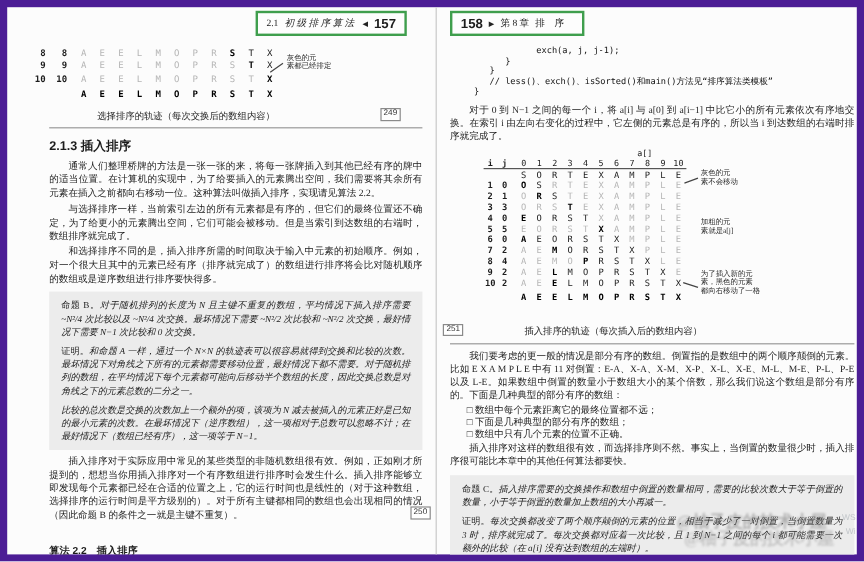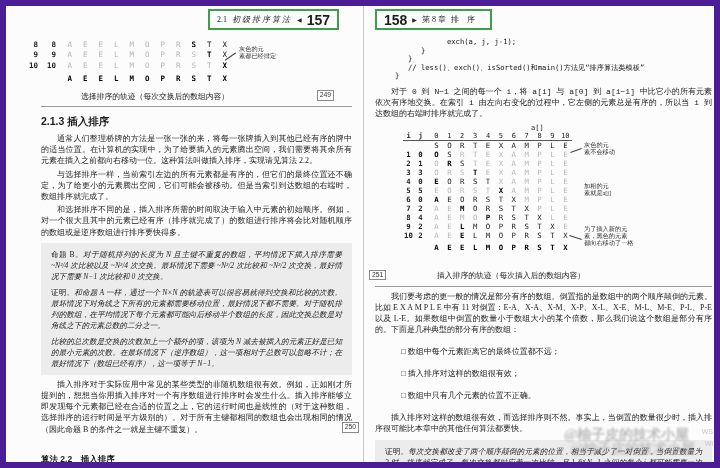--- a/index.html
+++ b/index.html
@@ -9,21 +9,21 @@
   .page{position:absolute;top:0;height:468px;box-sizing:border-box;}
   .page.left{left:0;width:357px;padding:3px 11px 0 35px;}
   .page.right{left:357px;width:363px;padding:3px 14px 0 11px;border-left:1px solid #c9c9c9;}
 
   
   .hdr-row{display:flex;}
   .hdr-row.r{justify-content:flex-end;margin-right:13px;}
   .hdrbox{display:inline-flex;align-items:center;gap:5px;border:2px solid #3f9e4d;
           padding:1px 7px;height:15px;font-size:8px;white-space:nowrap;background:#fdfdfd;}
   .hdrbox .tt{letter-spacing:2px;font-style:italic;}
-  .hdrbox .pg{font-family:"Liberation Sans",sans-serif;font-weight:bold;font-size:14px;}
+  .hdrbox .pg{font-family:"Liberation Sans",sans-serif;font-weight:bold;font-size:11px;}
   .hdrbox .arr{font-size:6px;color:#222;}
   .hdrbox .sp{letter-spacing:8px;}
 
   
   .fig{position:relative;}
   .sel-fig{margin:9px 0 0 -15px;height:49px;}
   .ins-fig{margin:4px 0 0 28px;height:144px;}
   .trow{display:flex;align-items:center;font-family:"DejaVu Sans Mono",monospace;}
   .sel-fig .trow{height:10.5px;font-size:7.5px;}
   .ins-fig .trow{height:9px;font-size:7.3px;}
@@ -59,21 +59,21 @@
   .propbox p.last{margin-bottom:0;}
   .plabel{font-style:normal;font-weight:normal;}
 
   .alg-head{font-family:"Liberation Sans",sans-serif;font-weight:bold;font-size:8.5px;
             border-bottom:1px solid #555;padding:2px 0 3px 0;margin-top:17px;}
   pre.code{font-family:"DejaVu Sans Mono",monospace;font-size:7.2px;line-height:8.2px;
            margin:5px 0 0 12px;white-space:pre;color:#111;}
   .page.right pre.code{margin:8px 0 0 20px;line-height:8.6px;}
 
   .bullets{margin:1px 0 2px 14px;}
-  .bullets p{font-size:8px;line-height:9.6px;margin:12px;}
+  .bullets p{font-size:8px;line-height:9.6px;margin:0;}
 
   .cap-row.ins .mref{position:absolute;left:-6px;top:0;}
   .cap-row.ins .caption{margin-left:62px;}
 
   
   .wm{position:absolute;right:0;bottom:2px;width:150px;height:34px;pointer-events:none;}
   .wm-big{position:absolute;left:0;top:0;font-size:14px;white-space:nowrap;
           color:rgba(105,105,105,0.45);filter:blur(1.1px);font-weight:bold;}
   .wm-big.l2{top:14px;left:6px;color:rgba(120,120,120,0.35);}
   .wm-edge{position:absolute;right:1px;font-family:"Liberation Sans",sans-serif;
@@ -213,21 +213,21 @@
         <span class="sp">排序</span>
       </span>
     </div>
 
     <pre class="code">            exch(a, j, j-1);
       }
    }
    // less()、exch()、isSorted()和main()方法见“排序算法类模板”
 }</pre>
 
-    <p class="body" style="margin-top:5px;font-family:Liberation Mono, monospace;">对于 0 到 N−1 之间的每一个 i，将 a[i] 与 a[0] 到 a[i−1] 中比它小的所有元素依次有序地交换。在索引 i 由左向右变化的过程中，它左侧的元素总是有序的，所以当 i 到达数组的右端时排序就完成了。</p>
+    <p class="body" style="margin-top:5px;">对于 0 到 N−1 之间的每一个 i，将 a[i] 与 a[0] 到 a[i−1] 中比它小的所有元素依次有序地交换。在索引 i 由左向右变化的过程中，它左侧的元素总是有序的，所以当 i 到达数组的右端时排序就完成了。</p>
 
     <div class="fig ins-fig">
       <div class="alabel">a[]</div>
       <div id="insTrace">
           <div class="trow hdr">
             <span class="ci">i</span>
             <span class="cj">j</span>
             <span class="cell">0</span>
             <span class="cell">1</span>
             <span class="cell">2</span>
@@ -445,27 +445,28 @@
       <div class="mref">251</div>
       <div class="caption">插入排序的轨迹（每次插入后的数组内容）</div>
     </div>
 
     <hr class="rule">
 
     <p class="body" style="margin-top:4px;">我们要考虑的更一般的情况是部分有序的数组。倒置指的是数组中的两个顺序颠倒的元素。比如 E X A M P L E 中有 11 对倒置：E-A、X-A、X-M、X-P、X-L、X-E、M-L、M-E、P-L、P-E 以及 L-E。如果数组中倒置的数量小于数组大小的某个倍数，那么我们说这个数组是部分有序的。下面是几种典型的部分有序的数组：</p>
 
     <div class="bullets">
       <p>□ 数组中每个元素距离它的最终位置都不远；</p>
-      <p>□ 插入排序对这样的数组很有效；</p>
+      <p>□ 下面是几种典型的部分有序的数组；</p>
       <p>□ 数组中只有几个元素的位置不正确。</p>
     </div>
 
     <p class="body">插入排序对这样的数组很有效，而选择排序则不然。事实上，当倒置的数量很少时，插入排序很可能比本章中的其他任何算法都要快。</p>
 
     <div class="propbox">
+      <p><b class="plabel">命题 C。</b><span>插入排序需要的交换操作和数组中倒置的数量相同，需要的比较次数大于等于倒置的数量，小于等于倒置的数量加上数组的大小再减一。</span></p>
       <p class="last"><b class="plabel">证明。</b><span>每次交换都改变了两个顺序颠倒的元素的位置，相当于减少了一对倒置，当倒置数量为 3 时，排序就完成了。每次交换都对应着一次比较，且 1 到 N−1 之间的每个 i 都可能需要一次额外的比较（在 a[i] 没有达到数组的左端时）。</span></p>
     </div>
 
     <p class="body">要大幅提高插入排序的速度并不难，只需要在内循环中将较大的元素都向右移动而不总是交换两个元素（这样访问数组的次数就能减半）。我们把这种改进留做一个练习（请见练习 2.1.25）。</p>
   </div>
 
   <div class="wm">
     <div class="wm-big">@柚子皮的技术小屋</div>
     <div class="wm-big l2">@柚子皮的技术小屋</div>
     <div class="wm-edge e1">WS</div>

